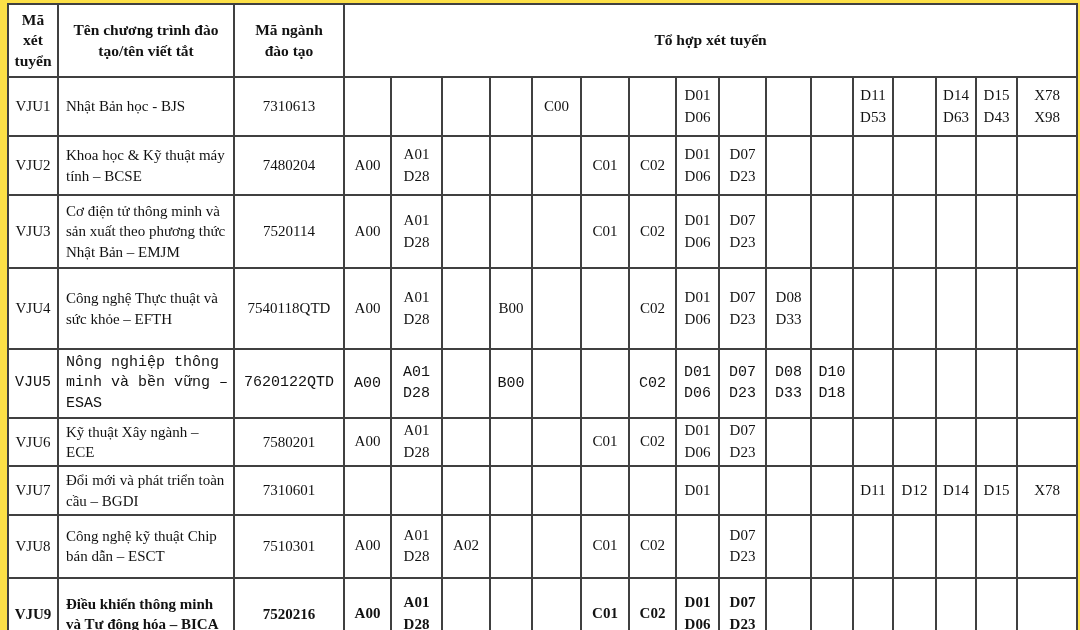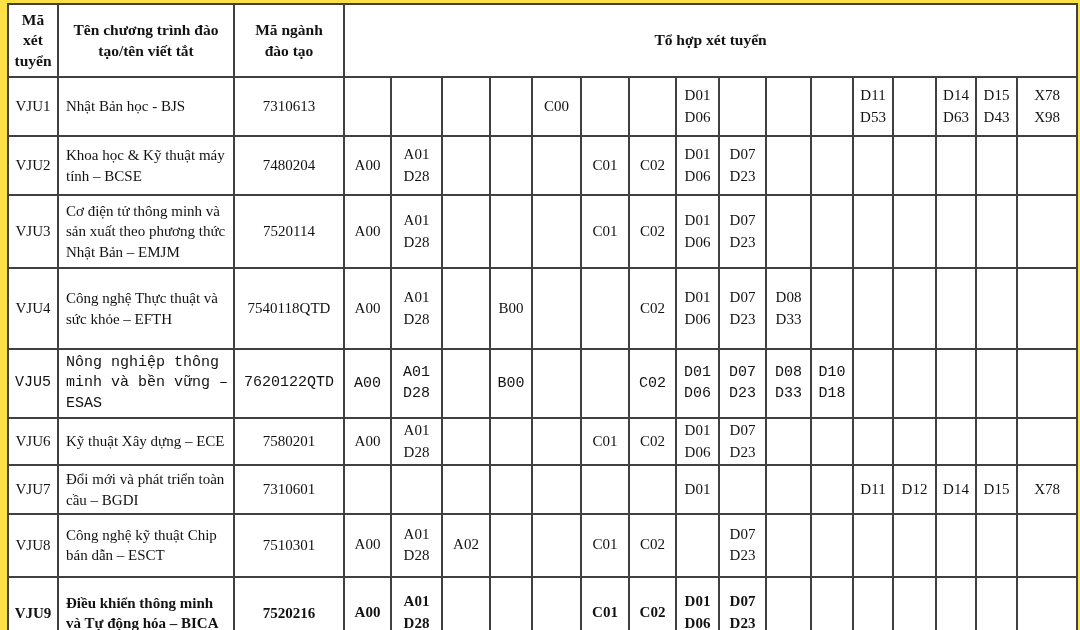--- a/index.html
+++ b/index.html
@@ -206,21 +206,21 @@
           <td class="combo">D10
 D18</td>
           <td class="combo"></td>
           <td class="combo"></td>
           <td class="combo"></td>
           <td class="combo"></td>
           <td class="combo"></td>
         </tr>
         <tr style="height: 40px;">
           <td class="center">VJU6</td>
-          <td class="program">Kỹ thuật Xây dựng – ECE</td>
+          <td class="program">Kỹ thuật Xây ngành – ECE</td>
           <td class="center">7580201</td>
           <td class="combo">A00</td>
           <td class="combo">A01
 D28</td>
           <td class="combo"></td>
           <td class="combo"></td>
           <td class="combo"></td>
           <td class="combo">C01</td>
           <td class="combo">C02</td>
           <td class="combo">D01

